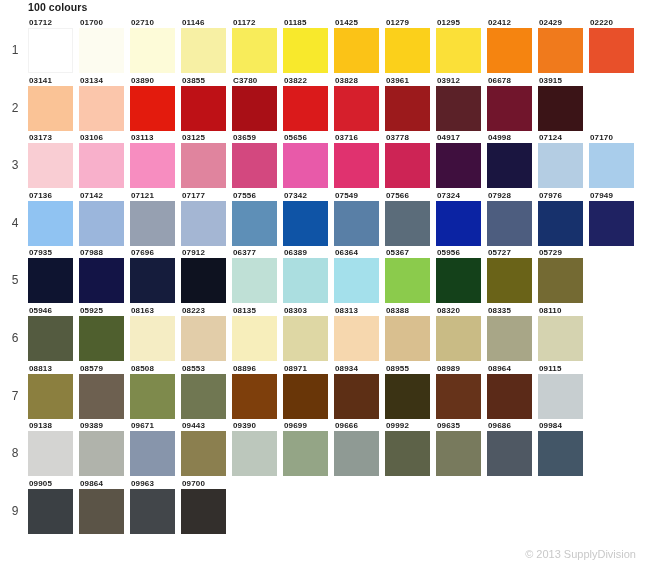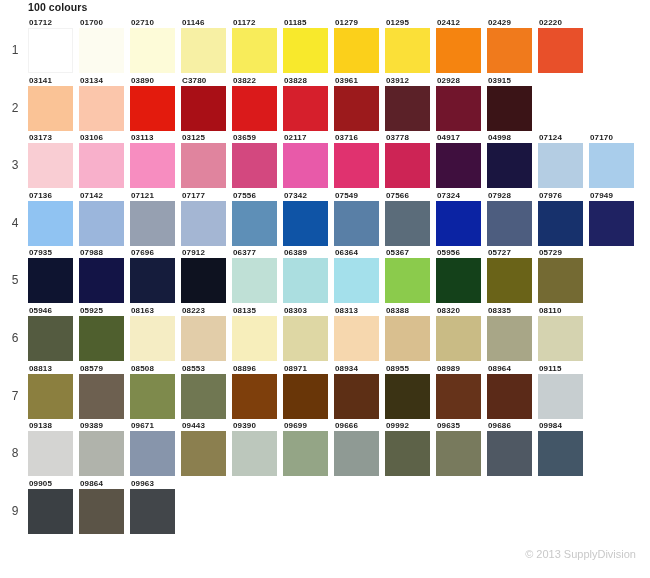--- a/index.html
+++ b/index.html
@@ -118,20 +118,24 @@
           </div>
           <div class="cell">
             <div class="cell-label">01172</div>
             <div class="cell-swatch" style="background-color: rgb(248, 236, 90);"></div>
           </div>
           <div class="cell">
             <div class="cell-label">01185</div>
             <div class="cell-swatch" style="background-color: rgb(248, 233, 44);"></div>
           </div>
           <div class="cell">
+            <div class="cell-label">01425</div>
+            <div class="cell-swatch" style="background-color: rgb(251, 195, 23);"></div>
+          </div>
+          <div class="cell">
             <div class="cell-label">01279</div>
             <div class="cell-swatch" style="background-color: rgb(251, 208, 27);"></div>
           </div>
           <div class="cell">
             <div class="cell-label">01295</div>
             <div class="cell-swatch" style="background-color: rgb(251, 224, 56);"></div>
           </div>
           <div class="cell">
             <div class="cell-label">02412</div>
             <div class="cell-swatch" style="background-color: rgb(245, 132, 16);"></div>
@@ -155,41 +159,45 @@
           </div>
           <div class="cell">
             <div class="cell-label">03134</div>
             <div class="cell-swatch" style="background-color: rgb(251, 198, 171);"></div>
           </div>
           <div class="cell">
             <div class="cell-label">03890</div>
             <div class="cell-swatch" style="background-color: rgb(227, 27, 13);"></div>
           </div>
           <div class="cell">
+            <div class="cell-label">03855</div>
+            <div class="cell-swatch" style="background-color: rgb(190, 17, 22);"></div>
+          </div>
+          <div class="cell">
             <div class="cell-label">C3780</div>
             <div class="cell-swatch" style="background-color: rgb(169, 15, 22);"></div>
           </div>
           <div class="cell">
             <div class="cell-label">03822</div>
             <div class="cell-swatch" style="background-color: rgb(218, 26, 27);"></div>
           </div>
           <div class="cell">
             <div class="cell-label">03828</div>
             <div class="cell-swatch" style="background-color: rgb(214, 31, 44);"></div>
           </div>
           <div class="cell">
             <div class="cell-label">03961</div>
             <div class="cell-swatch" style="background-color: rgb(156, 26, 28);"></div>
           </div>
           <div class="cell">
             <div class="cell-label">03912</div>
             <div class="cell-swatch" style="background-color: rgb(91, 33, 40);"></div>
           </div>
           <div class="cell">
-            <div class="cell-label">02928</div>
+            <div class="cell-label">06678</div>
             <div class="cell-swatch" style="background-color: rgb(113, 21, 44);"></div>
           </div>
           <div class="cell">
             <div class="cell-label">03915</div>
             <div class="cell-swatch" style="background-color: rgb(59, 20, 23);"></div>
           </div>
         </div>
       </div>
       <div class="row">
         <div class="row-number">3</div>
@@ -208,21 +216,21 @@
           </div>
           <div class="cell">
             <div class="cell-label">03125</div>
             <div class="cell-swatch" style="background-color: rgb(224, 132, 158);"></div>
           </div>
           <div class="cell">
             <div class="cell-label">03659</div>
             <div class="cell-swatch" style="background-color: rgb(211, 72, 127);"></div>
           </div>
           <div class="cell">
-            <div class="cell-label">02117</div>
+            <div class="cell-label">05656</div>
             <div class="cell-swatch" style="background-color: rgb(232, 90, 169);"></div>
           </div>
           <div class="cell">
             <div class="cell-label">03716</div>
             <div class="cell-swatch" style="background-color: rgb(224, 50, 111);"></div>
           </div>
           <div class="cell">
             <div class="cell-label">03778</div>
             <div class="cell-swatch" style="background-color: rgb(205, 36, 85);"></div>
           </div>
@@ -500,20 +508,24 @@
             <div class="cell-label">09905</div>
             <div class="cell-swatch" style="background-color: rgb(59, 64, 68);"></div>
           </div>
           <div class="cell">
             <div class="cell-label">09864</div>
             <div class="cell-swatch" style="background-color: rgb(91, 84, 71);"></div>
           </div>
           <div class="cell">
             <div class="cell-label">09963</div>
             <div class="cell-swatch" style="background-color: rgb(66, 70, 74);"></div>
+          </div>
+          <div class="cell">
+            <div class="cell-label">09700</div>
+            <div class="cell-swatch" style="background-color: rgb(51, 47, 44);"></div>
           </div>
         </div>
       </div>
     </div>
 
   <div class="footer-copyright">© 2013 SupplyDivision</div>
 
 </div>
 
 </body></html>

